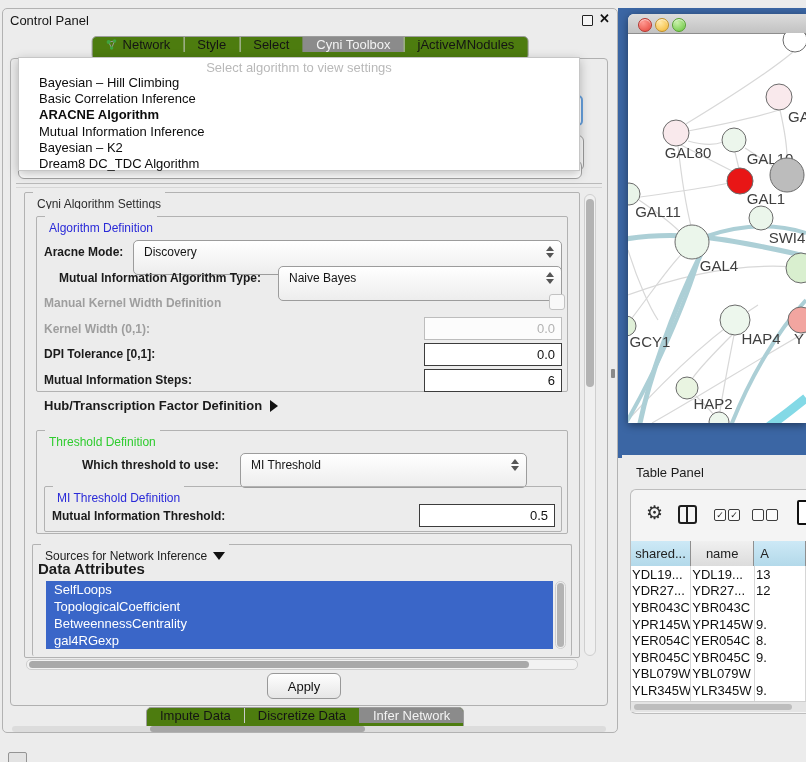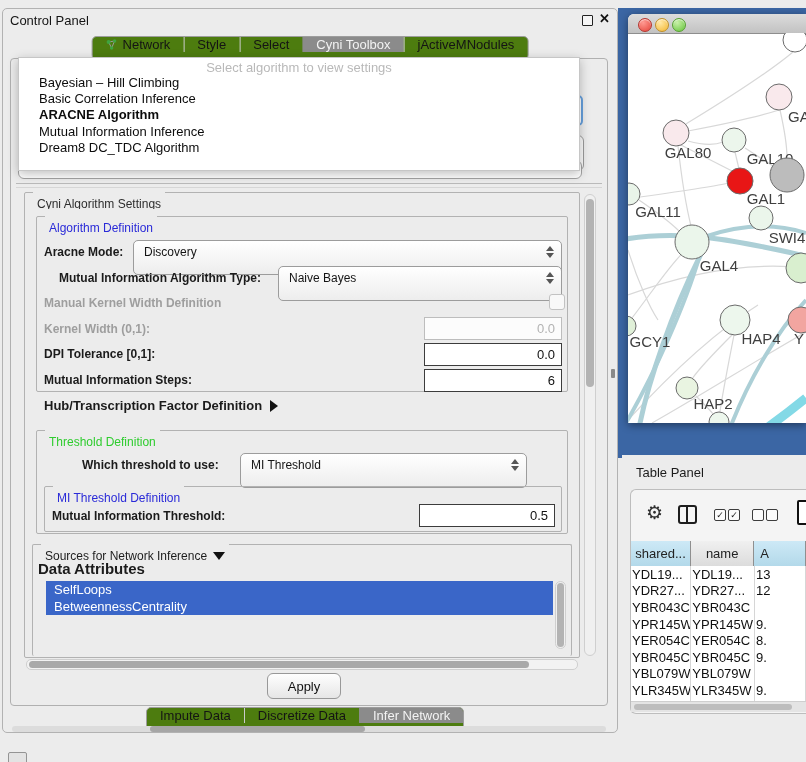--- a/index.html
+++ b/index.html
@@ -267,20 +267,21 @@
 <div class="abs frag-gray"></div>
 <div class="abs frag-line"></div>
 
 <div class="abs dropdown">
   <div class="dd-ph">Select algorithm to view settings</div>
   <div id="dd-items">
       <div class="dd-item">Bayesian – Hill Climbing</div>
       <div class="dd-item">Basic Correlation Inference</div>
       <div class="dd-item sel">ARACNE Algorithm</div>
       <div class="dd-item">Mutual Information Inference</div>
+      <div class="dd-item">Bayesian – K2</div>
       <div class="dd-item">Dream8 DC_TDC Algorithm</div>
     </div>
 </div>
 
 <div class="fs" style="left:24px;top:192px;width:556px;height:466px;">
   <span class="legend">Cyni Algorithm Settings</span>
 </div>
 
 <div class="fs" style="left:36px;top:216px;width:532px;height:176px;">
   <span class="legend blue">Algorithm Definition</span>
@@ -330,21 +331,23 @@
 </div>
 <div class="lbl" style="left:52px;top:509px;">Mutual Information Threshold:</div>
 <input class="field" style="left: 419px; top: 504px; width: 136px;" readonly="" value="0.5">
 
 <div class="fs" style="left:32px;top:544px;width:540px;height:112px;border-bottom:none;">
   <span class="legend" style="color:#1d1d1d;"><span>Sources for Network Inference</span><span class="tri-down"></span></span>
 </div>
 <div class="lbl plain" style="left:38px;top:560px;">Data Attributes</div>
 <div class="abs attr-list" id="attr-list">
     <div class="attr-item">SelfLoops</div>
+    <div class="attr-item">TopologicalCoefficient</div>
     <div class="attr-item">BetweennessCentrality</div>
+    <div class="attr-item">gal4RGexp</div>
   </div>
 <div class="abs vscroll" style="left:555px;top:581px;width:11px;height:68px;">
   <span class="vthumb" style="left:1px;top:1px;width:7px;height:64px;"></span>
 </div>
 
 <div class="abs vscroll" style="left:584px;top:194px;width:12px;height:462px;">
   <span class="vthumb" style="left:1px;top:4px;width:8px;height:188px;"></span>
 </div>
 <div class="abs hscroll">
     <span class="thumb"></span>

